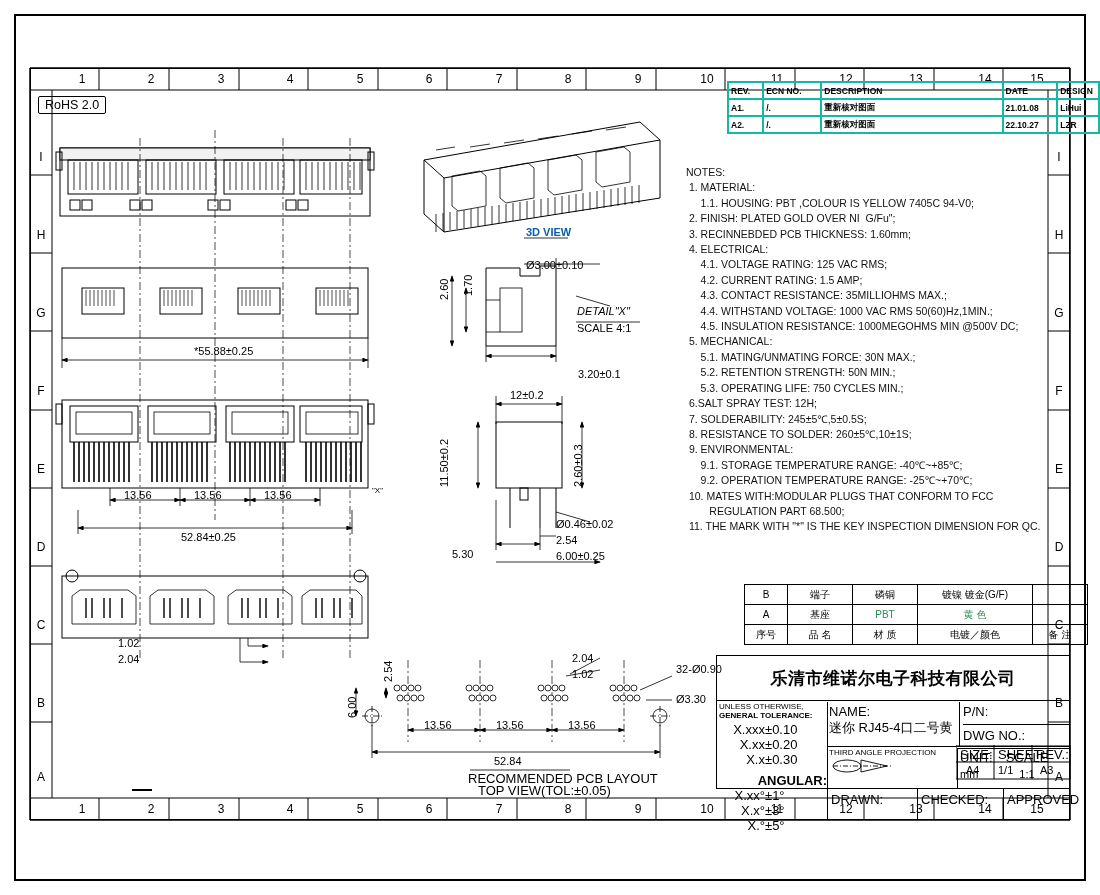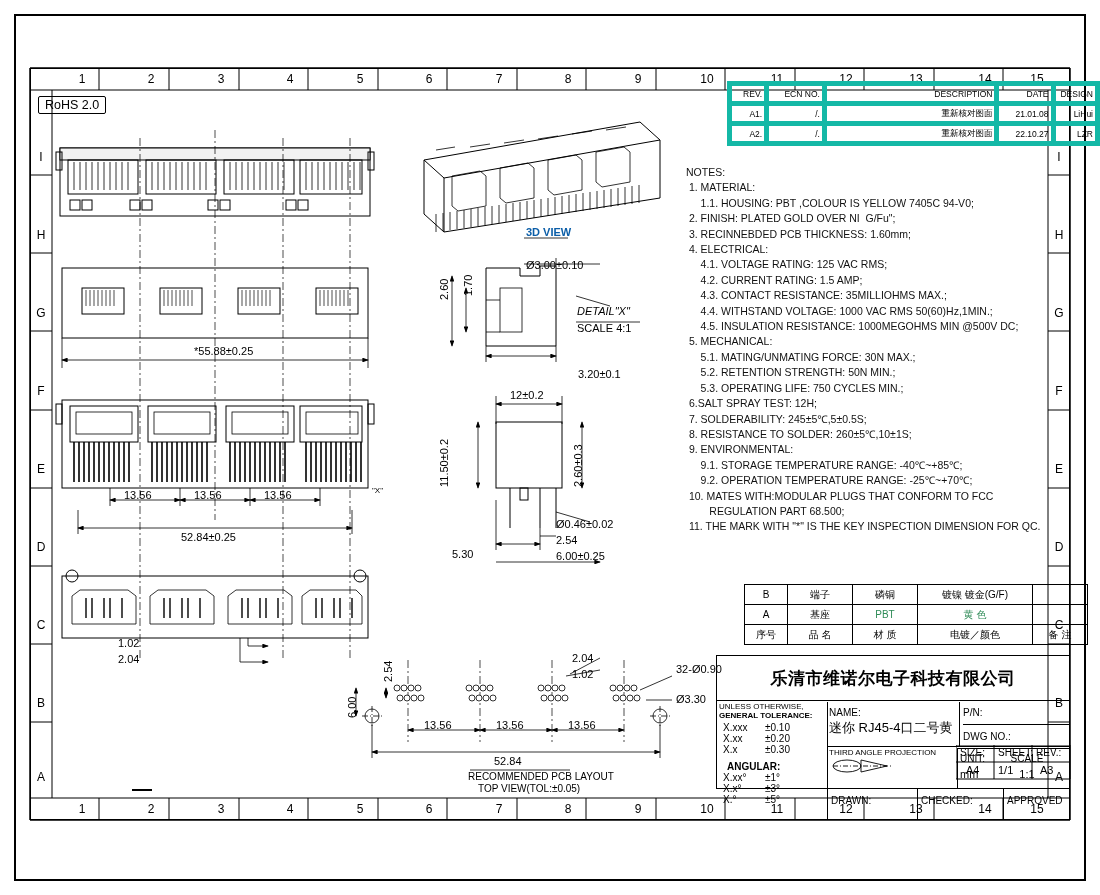--- a/index.html
+++ b/index.html
@@ -4,29 +4,29 @@
 <style>
   html,body{margin:0;padding:0;background:#fff;}
   body{width:1100px;height:895px;font-family:"Liberation Sans",sans-serif;color:#000;}
   #sheet{position:relative;width:1100px;height:895px;overflow:hidden;}
   .abs{position:absolute;}
   
   .frame-outer{left:14px;top:14px;width:1072px;height:867px;border:2px solid #000;box-sizing:border-box;}
   .frame-inner{left:30px;top:68px;width:1040px;height:752px;border:1.5px solid #000;box-sizing:border-box;}
   .zlabel{font-size:12px;text-align:center;}
   .zletter{font-size:12px;text-align:center;}
-  .txt9{font-size:10px;}
+  .txt9{font-size:13px;text-align:right;}
   .txt8{font-size:8px;}
   .txt11{font-size:11px;}
   .notes{font-size:10.5px;line-height:15.4px;white-space:pre;color:#111;}
   
   .rohs{left:38px;top:96px;border:1.2px solid #000;padding:1px 6px;font-size:12.5px;border-radius:2px;}
   
   table.rev{position:absolute;left:727px;top:81px;border-collapse:collapse;font-size:8.5px;}
-  table.rev td,table.rev th{border:5px solid #14b8a6;padding:1px 2px;text-align:right;font-weight:normal;height:13px;}
+  table.rev td,table.rev th{border:2px solid #14b8a6;padding:1px 2px;text-align:left;font-weight:bold;height:13px;}
   
   table.mat{position:absolute;left:744px;top:584px;border-collapse:collapse;font-size:10px;}
   table.mat td{border:1px solid #000;text-align:center;height:19px;padding:0 2px;}
   .green{color:#2e8b57;}
   
   .tb{position:absolute;left:716px;top:655px;width:354px;height:134px;border:1.5px solid #000;box-sizing:border-box;}
   .tb div.cell{position:absolute;box-sizing:border-box;}
   .bl{border-left:1px solid #000;}
   .bt{border-top:1px solid #000;}
   .company{font-size:17px;font-weight:bold;letter-spacing:0.5px;}

